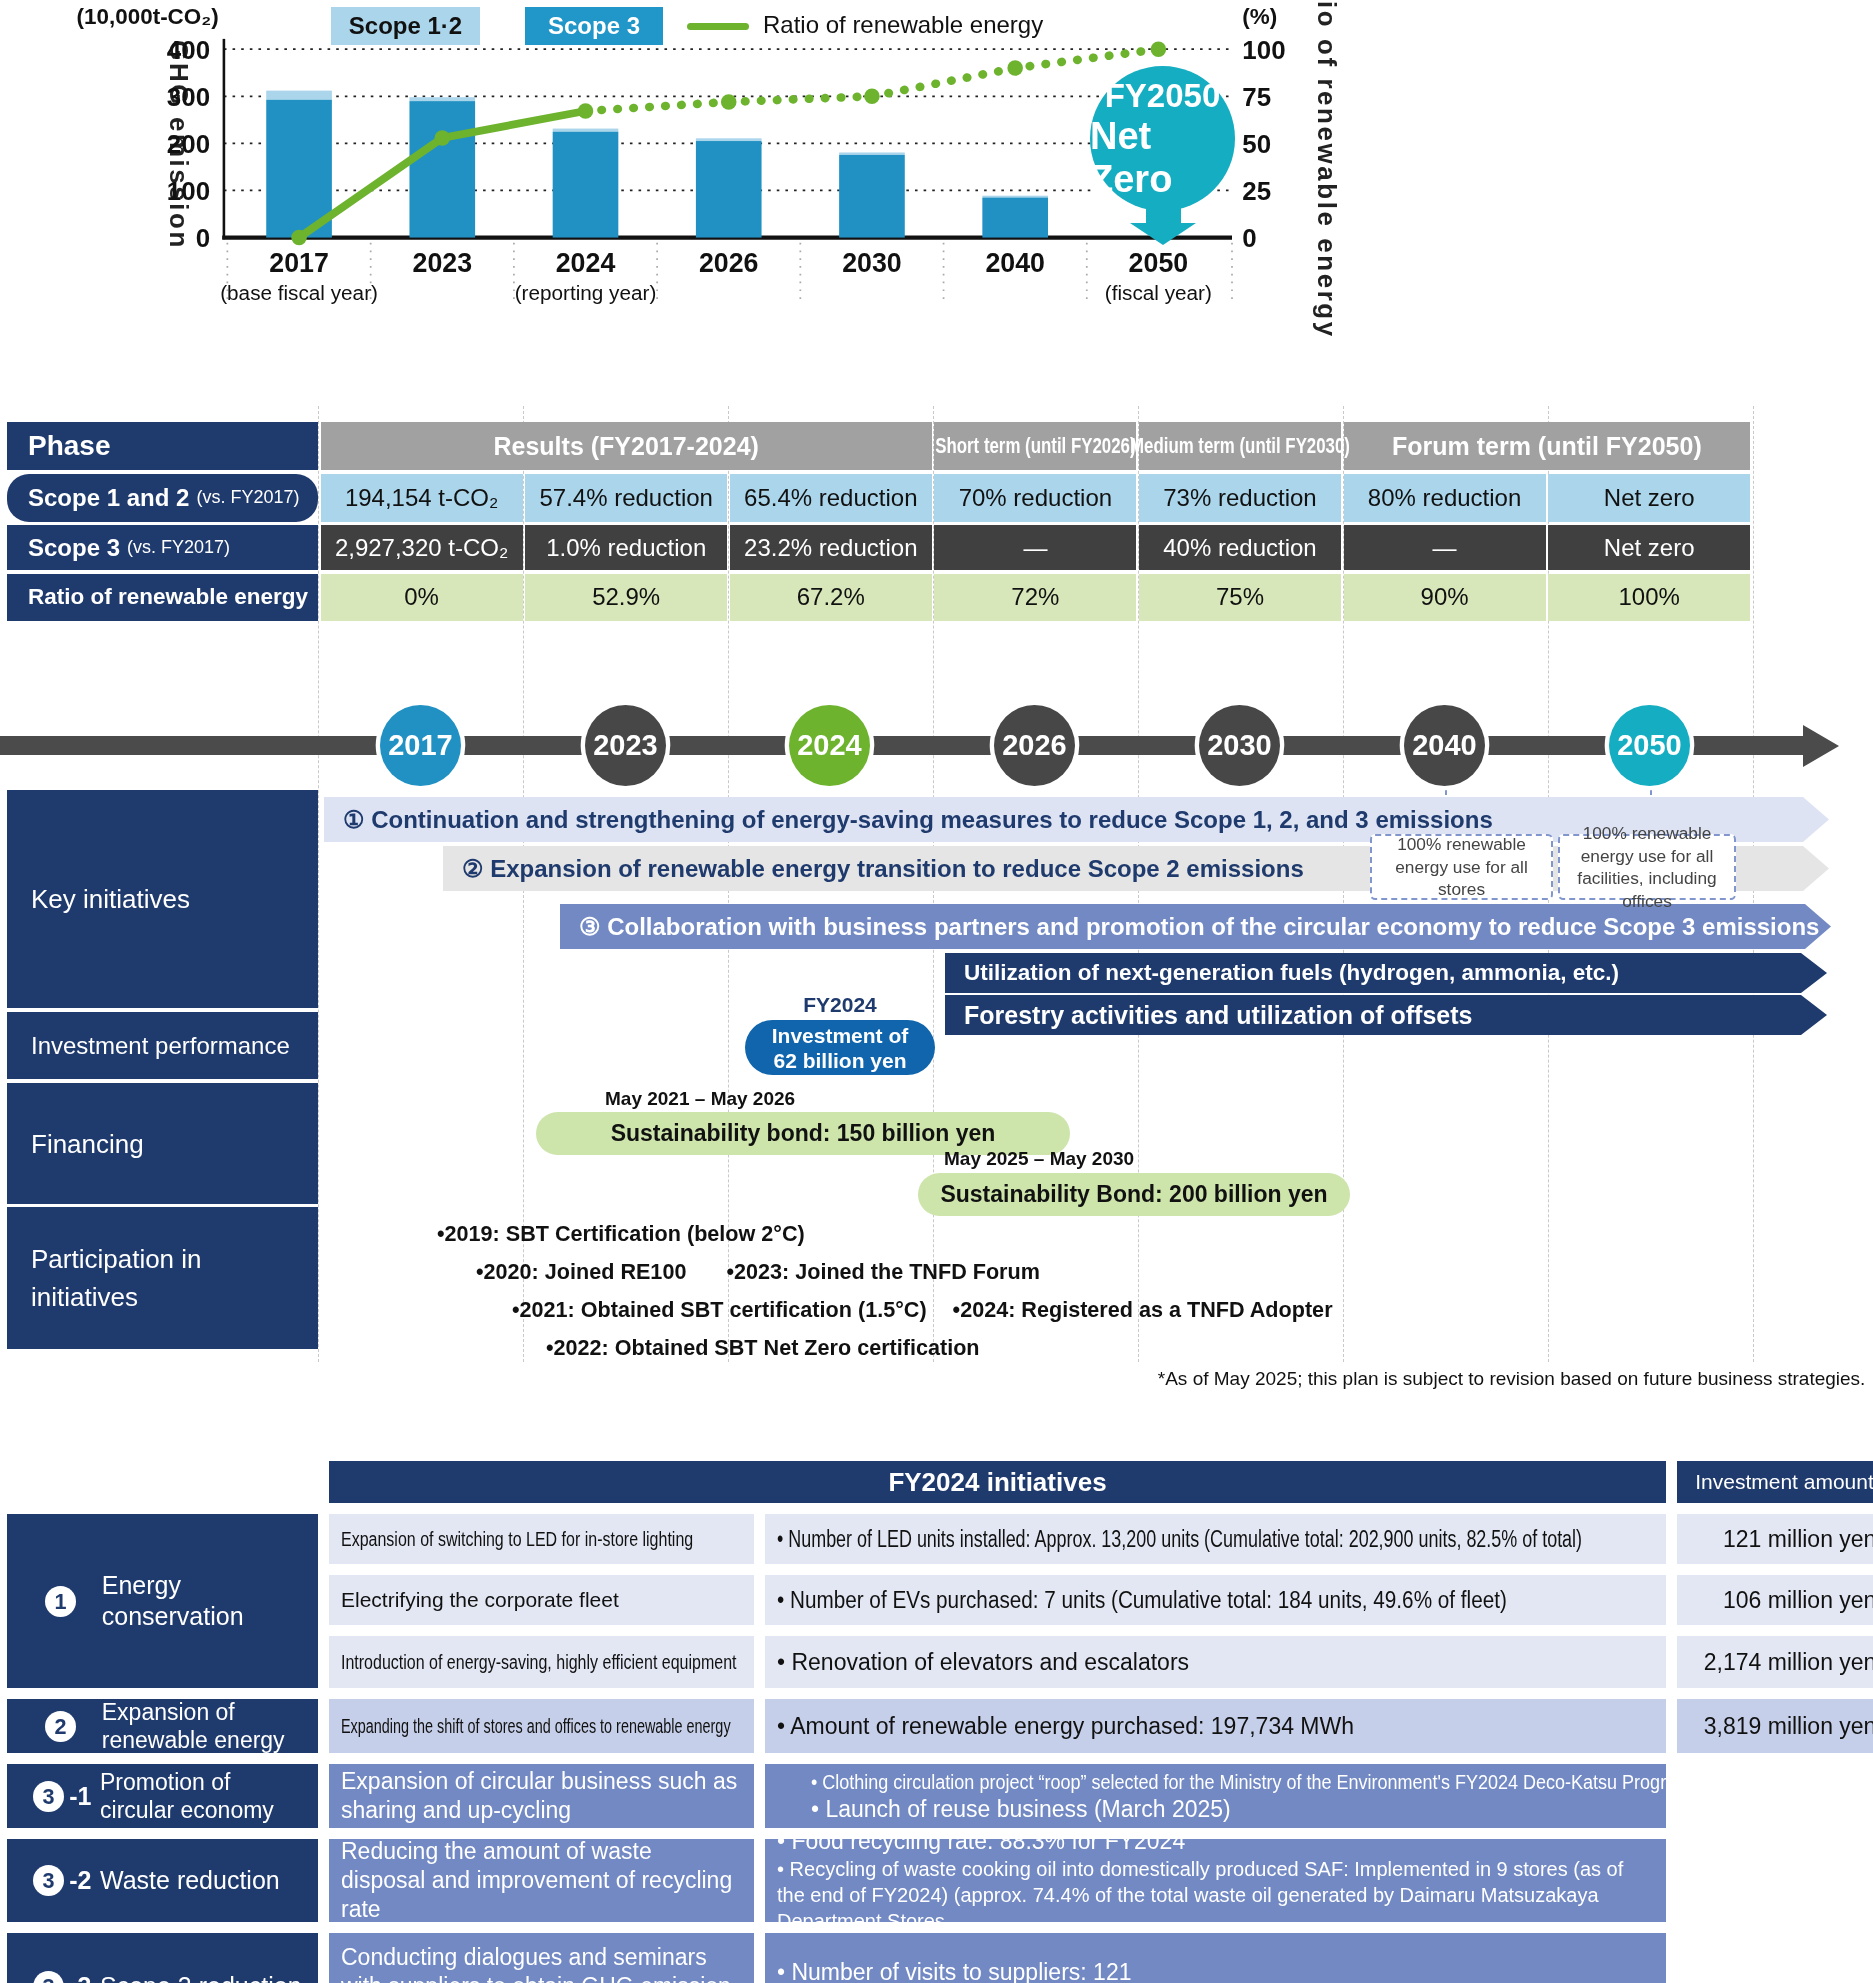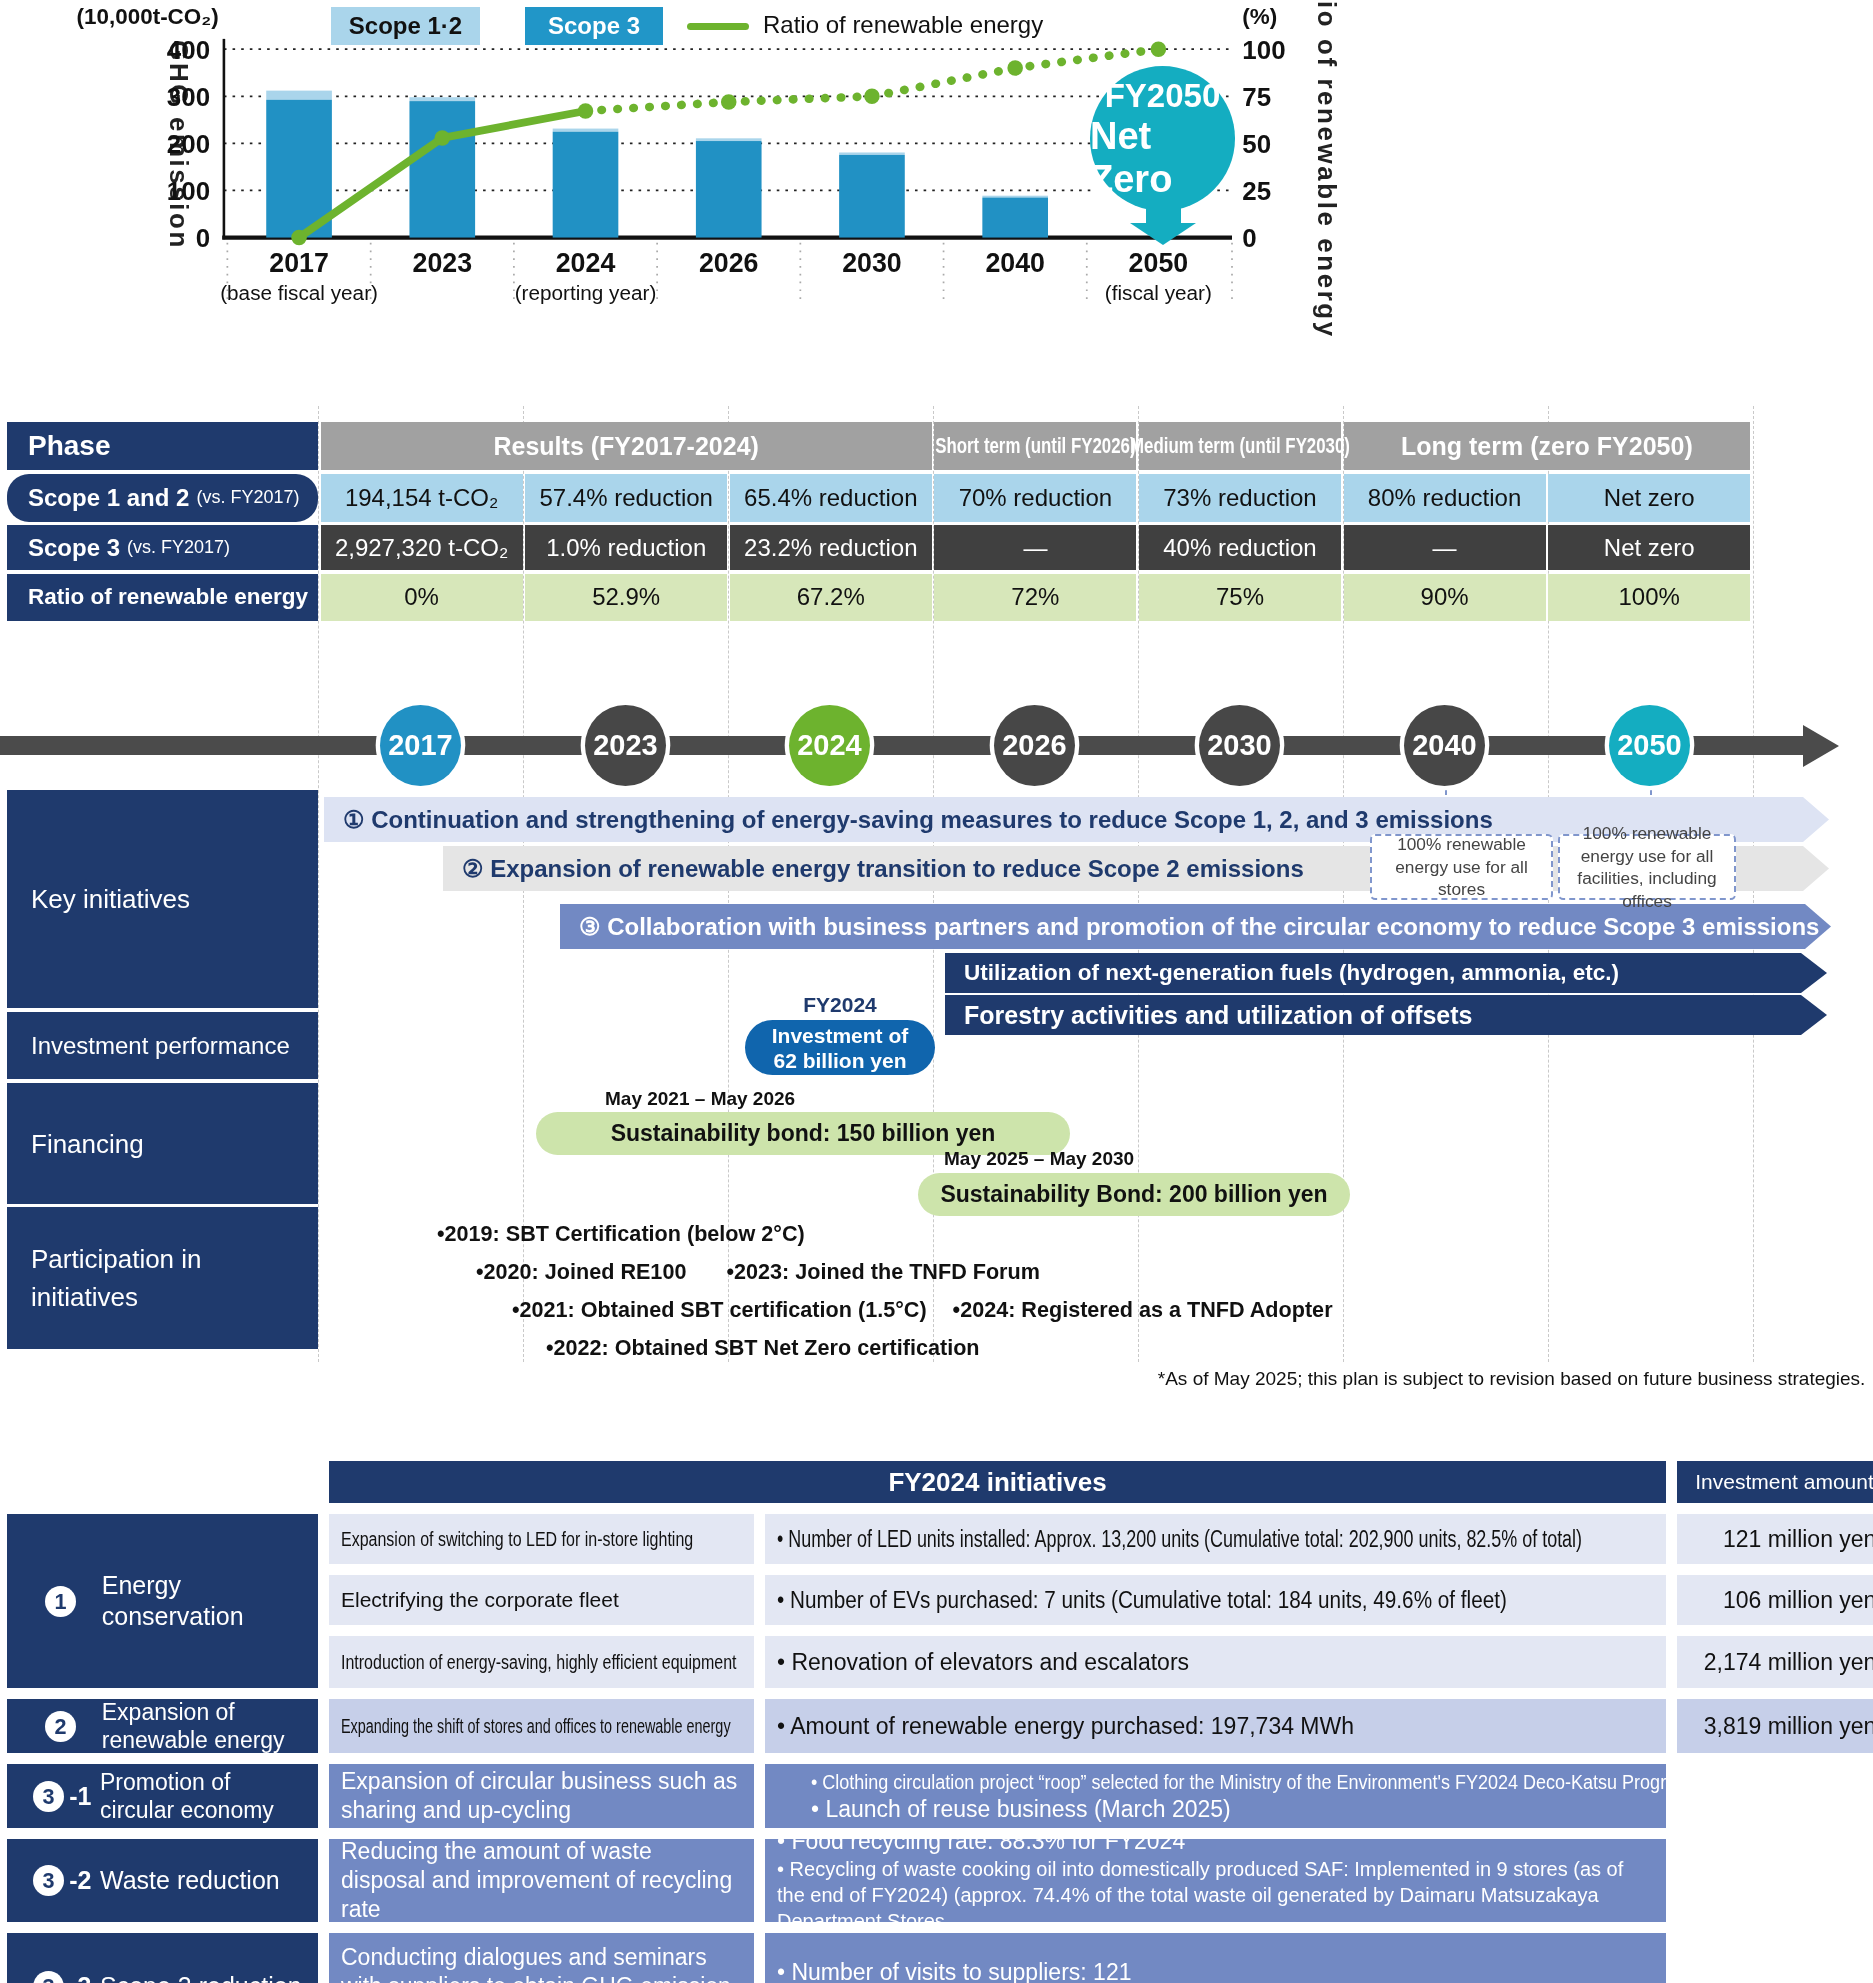--- a/index.html
+++ b/index.html
@@ -211,21 +211,21 @@
 
   <div class="phase-table">
     <div class="pt-cell pt-corner" style="grid-column:1;grid-row:1;">Phase</div>
     <div class="pt-cell pt-head" style="grid-column:2/5;grid-row:1;">Results (FY2017-2024)</div>
     <div class="pt-cell pt-head cond" style="grid-column:5;grid-row:1;">
         <span>Short term (until FY2026)</span>
       </div>
     <div class="pt-cell pt-head cond" style="grid-column:6;grid-row:1;">
         <span>Medium term (until FY2030)</span>
       </div>
-    <div class="pt-cell pt-head" style="grid-column:7/9;grid-row:1;">Long term (zero FY2050)</div>
+    <div class="pt-cell pt-head" style="grid-column:7/9;grid-row:1;">Forum term (until FY2050)</div>
 
     <div class="pt-cell pt-rowlab" style="grid-column:1;grid-row:2;border-radius:22px;">
       <span class="big">Scope 1 and 2</span>
       <span class="small">(vs. FY2017)</span>
     </div>
     <div class="pt-cell c-s12" style="grid-column:2;grid-row:2;">194,154 t-CO₂</div>
     <div class="pt-cell c-s12" style="grid-column:3;grid-row:2;">57.4% reduction</div>
     <div class="pt-cell c-s12" style="grid-column:4;grid-row:2;">65.4% reduction</div>
     <div class="pt-cell c-s12" style="grid-column:5;grid-row:2;">70% reduction</div>
     <div class="pt-cell c-s12" style="grid-column:6;grid-row:2;">73% reduction</div>

